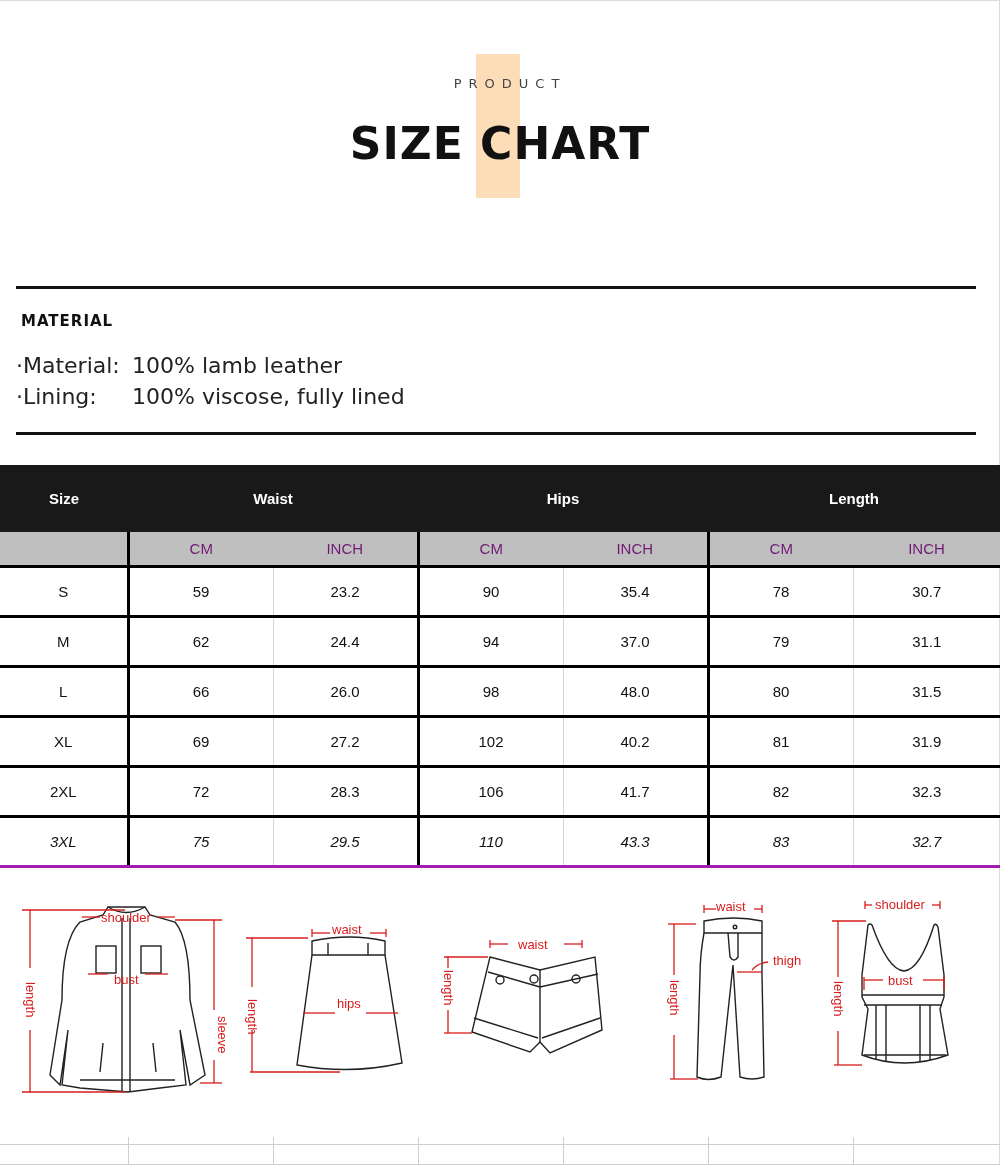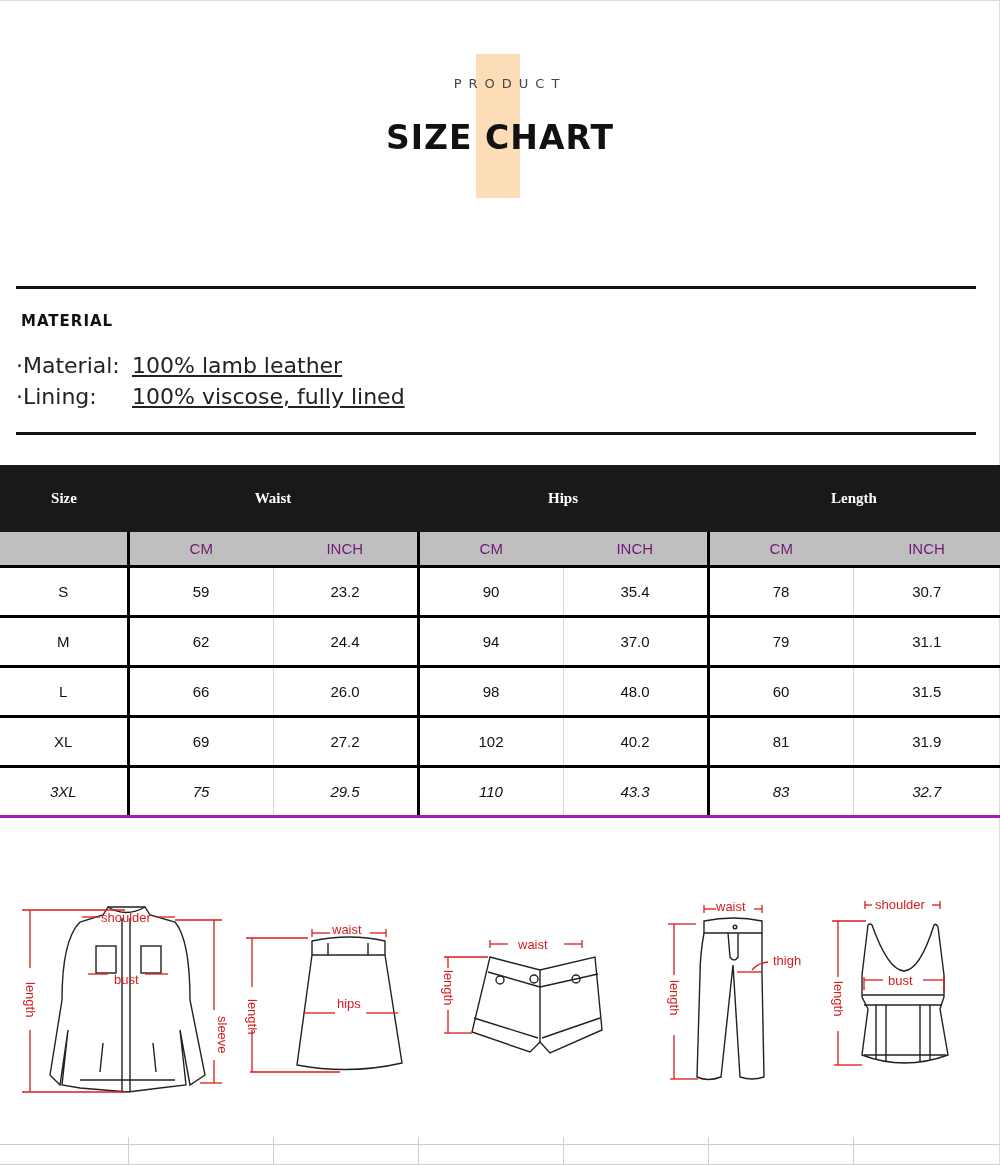--- a/index.html
+++ b/index.html
@@ -4,36 +4,36 @@
 <style>
   * { box-sizing: border-box; margin: 0; padding: 0; }
   html, body { width: 1000px; height: 1165px; background: #ffffff; overflow: hidden; }
   body { position: relative; font-family: "DejaVu Sans", "Liberation Sans", sans-serif; color: #111; }
 
   .frame { position: absolute; left: 0; top: 0; width: 1000px; height: 1165px; border-top: 1px solid #dcdcdc; border-right: 1px solid #dcdcdc; }
 
   
   .title-bar { position: absolute; left: 476px; top: 54px; width: 44px; height: 144px; background: #fddcb8; }
   .product-label { position: absolute; left: 0; width: 1000px; top: 76px; text-align: center; font-size: 13px; letter-spacing: 7px; color: #444; padding-left: 20px; }
-  .size-title { position: absolute; left: 0; width: 1000px; top: 118px; text-align: center; font-size: 33px; font-weight: bold; color: #111; letter-spacing: 1px; }
+  .size-title { position: absolute; left: 0; width: 1000px; top: 118px; text-align: center; font-size: 44px; font-weight: bold; color: #111; letter-spacing: 1px; }
 
   
   .rule { position: absolute; left: 16px; width: 960px; height: 3px; background: #111; }
   .rule.top { top: 286px; }
   .rule.bottom { top: 432px; }
   .mat-heading { position: absolute; left: 21px; top: 312px; font-size: 15px; font-weight: bold; letter-spacing: 1px; }
-  .mat-line { position: absolute; left: 16px; font-size: 22px; color: #222; white-space: nowrap; text-decoration: underline; }
+  .mat-line { position: absolute; left: 16px; font-size: 22px; color: #222; white-space: nowrap; }
   .mat-line .lbl { display: inline-block; width: 116px; }
   .mat-line.l1 { top: 353px; }
   .mat-line.l2 { top: 384px; }
 
   
   .tbl { position: absolute; left: 0; top: 465px; width: 1000px; border-collapse: collapse; table-layout: fixed; }
   .tbl td, .tbl th { text-align: center; font-family: "Liberation Sans", sans-serif; }
-  .tbl tr.h1 th { background: #191919; color: #fff; height: 67px; font-size: 15px; font-weight: bold; font-family: Liberation Serif, serif; }
+  .tbl tr.h1 th { background: #191919; color: #fff; height: 67px; font-size: 15px; font-weight: bold; }
   .tbl tr.h2 td { background: #bfbfbf; color: #701a75; height: 34px; font-size: 15px; }
   .tbl tr.row td { height: 50px; font-size: 15px; color: #111; border-top: 3px solid #000; }
   .tbl tr.row:first-of-type td { border-top: none; }
   .tbl .bl { border-left: 3px solid #000; }
   .tbl .tl { border-left: 1px solid #d5d5d5; }
   .tbl tr.last td { border-bottom: 3px solid #a21caf; font-style: italic; }
 
   
   .illus { position: absolute; }
   .illus svg { display: block; overflow: visible; }
@@ -104,31 +104,40 @@
     <td class="tl">37.0</td>
     <td class="bl">79</td>
     <td class="tl">31.1</td>
   </tr>
   <tr class="row">
     <td>L</td>
     <td class="bl">66</td>
     <td class="tl">26.0</td>
     <td class="bl">98</td>
     <td class="tl">48.0</td>
-    <td class="bl">60</td>
+    <td class="bl">80</td>
     <td class="tl">31.5</td>
   </tr>
   <tr class="row">
     <td>XL</td>
     <td class="bl">69</td>
     <td class="tl">27.2</td>
     <td class="bl">102</td>
     <td class="tl">40.2</td>
     <td class="bl">81</td>
     <td class="tl">31.9</td>
+  </tr>
+  <tr class="row">
+    <td>2XL</td>
+    <td class="bl">72</td>
+    <td class="tl">28.3</td>
+    <td class="bl">106</td>
+    <td class="tl">41.7</td>
+    <td class="bl">82</td>
+    <td class="tl">32.3</td>
   </tr>
   <tr class="row last">
     <td>3XL</td>
     <td class="bl">75</td>
     <td class="tl">29.5</td>
     <td class="bl">110</td>
     <td class="tl">43.3</td>
     <td class="bl">83</td>
     <td class="tl">32.7</td>
   </tr>

